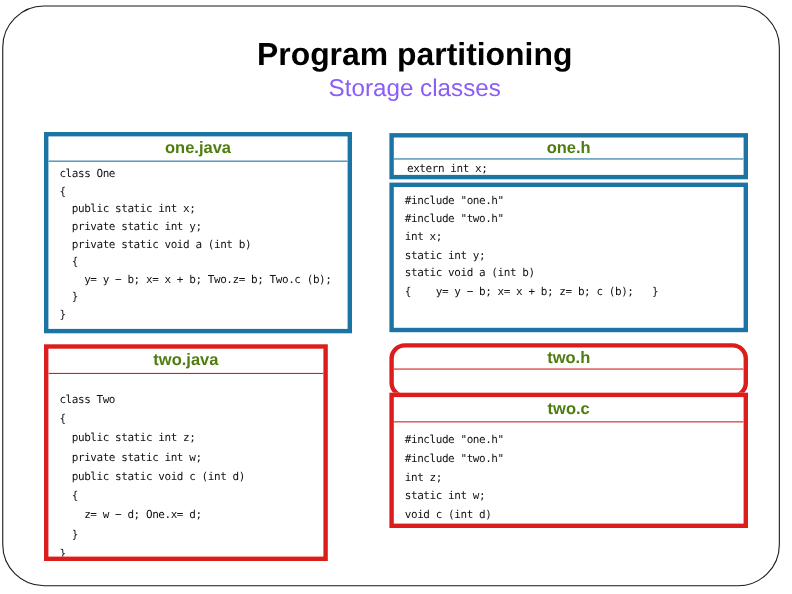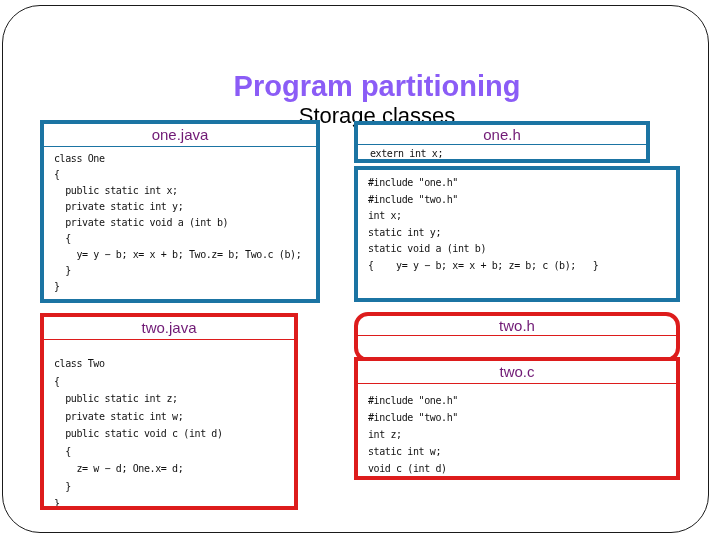--- a/index.html
+++ b/index.html
@@ -17,53 +17,53 @@
   }
   .titles { position:absolute; left:34px; right:0; top:34px; text-align:center; }
   .slide-title   { font-size:29px; font-weight:bold; line-height:33px; letter-spacing:0px; }
   .slide-subtitle{ font-size:22px; font-weight:normal; line-height:26px; }
 
   .box {
     position:absolute; background:#fff; overflow:hidden;
     border:4px solid var(--accent, #1b74a3);
   }
   .box-title {
-    font-size:15px; font-weight:normal; text-align:center;
+    font-size:15px; font-weight:bold; text-align:center;
     line-height:20px; padding:1px 0 1px;
     border-bottom:1px solid var(--accent, #1b74a3);
-    color:#701a75;
+    color:#4d7c0f;
   }
   .compact .box-title { line-height:17px; padding:1px 0 1px; }
   .box-code {
     font-family:"DejaVu Sans Mono", monospace;
     font-size:10px; letter-spacing:-0.4px;
     white-space:pre; color:#111;
     padding:4px 6px 4px 10px;
   }
   .compact .box-code { padding:2px 6px 2px 12px; line-height:14px; }
 
   #box-one-java { left:40px;  top:120px; width:280px; height:183px; }
   #box-one-java .box-code { line-height:16px; }
-  #box-one-h    { left:354px; top:121px; width:296px; height:42px; }
+  #box-one-h    { left:354px; top:121px; width:326px; height:42px; }
   #box-one-c    { left:354px; top:166px; width:326px; height:136px; }
   #box-one-c .box-code { line-height:16.5px; padding-top:5px; }
   #box-two-java { left:40px;  top:313px; width:258px; height:197px; }
   #box-two-java .box-code { line-height:17.5px;margin-top:11px; }
   #box-two-h    { left:354px; top:312px; width:326px; height:50px;border-radius:14px; }
   #box-two-c    { left:354px; top:357px; width:326px; height:123px; }
   #box-two-c .box-code { line-height:17px; padding-top:8px; }
 </style>
 </head>
 <body>
 
 <div class="frame"></div>
 
 <div class="titles">
-  <div class="slide-title" style="--accent: #9e1b1b; color: #8b5cf6; margin-top: 36px;">Program partitioning</div>
-  <div class="slide-subtitle" style="--accent: #9e1b1b; color: #000000;">Storage classes</div>
+  <div class="slide-title" style="--accent: #9e1b1b; color: #000000;">Program partitioning</div>
+  <div class="slide-subtitle" style="--accent: #9e1b1b; color: #8b5cf6;">Storage classes</div>
 </div>
 
 <div class="box" id="box-one-java" style="--accent: #1b74a3;">
   <div class="box-title">one.java</div>
   <div class="box-code">class One
 {
   public static int x;
   private static int y;
   private static void a (int b)
   {

